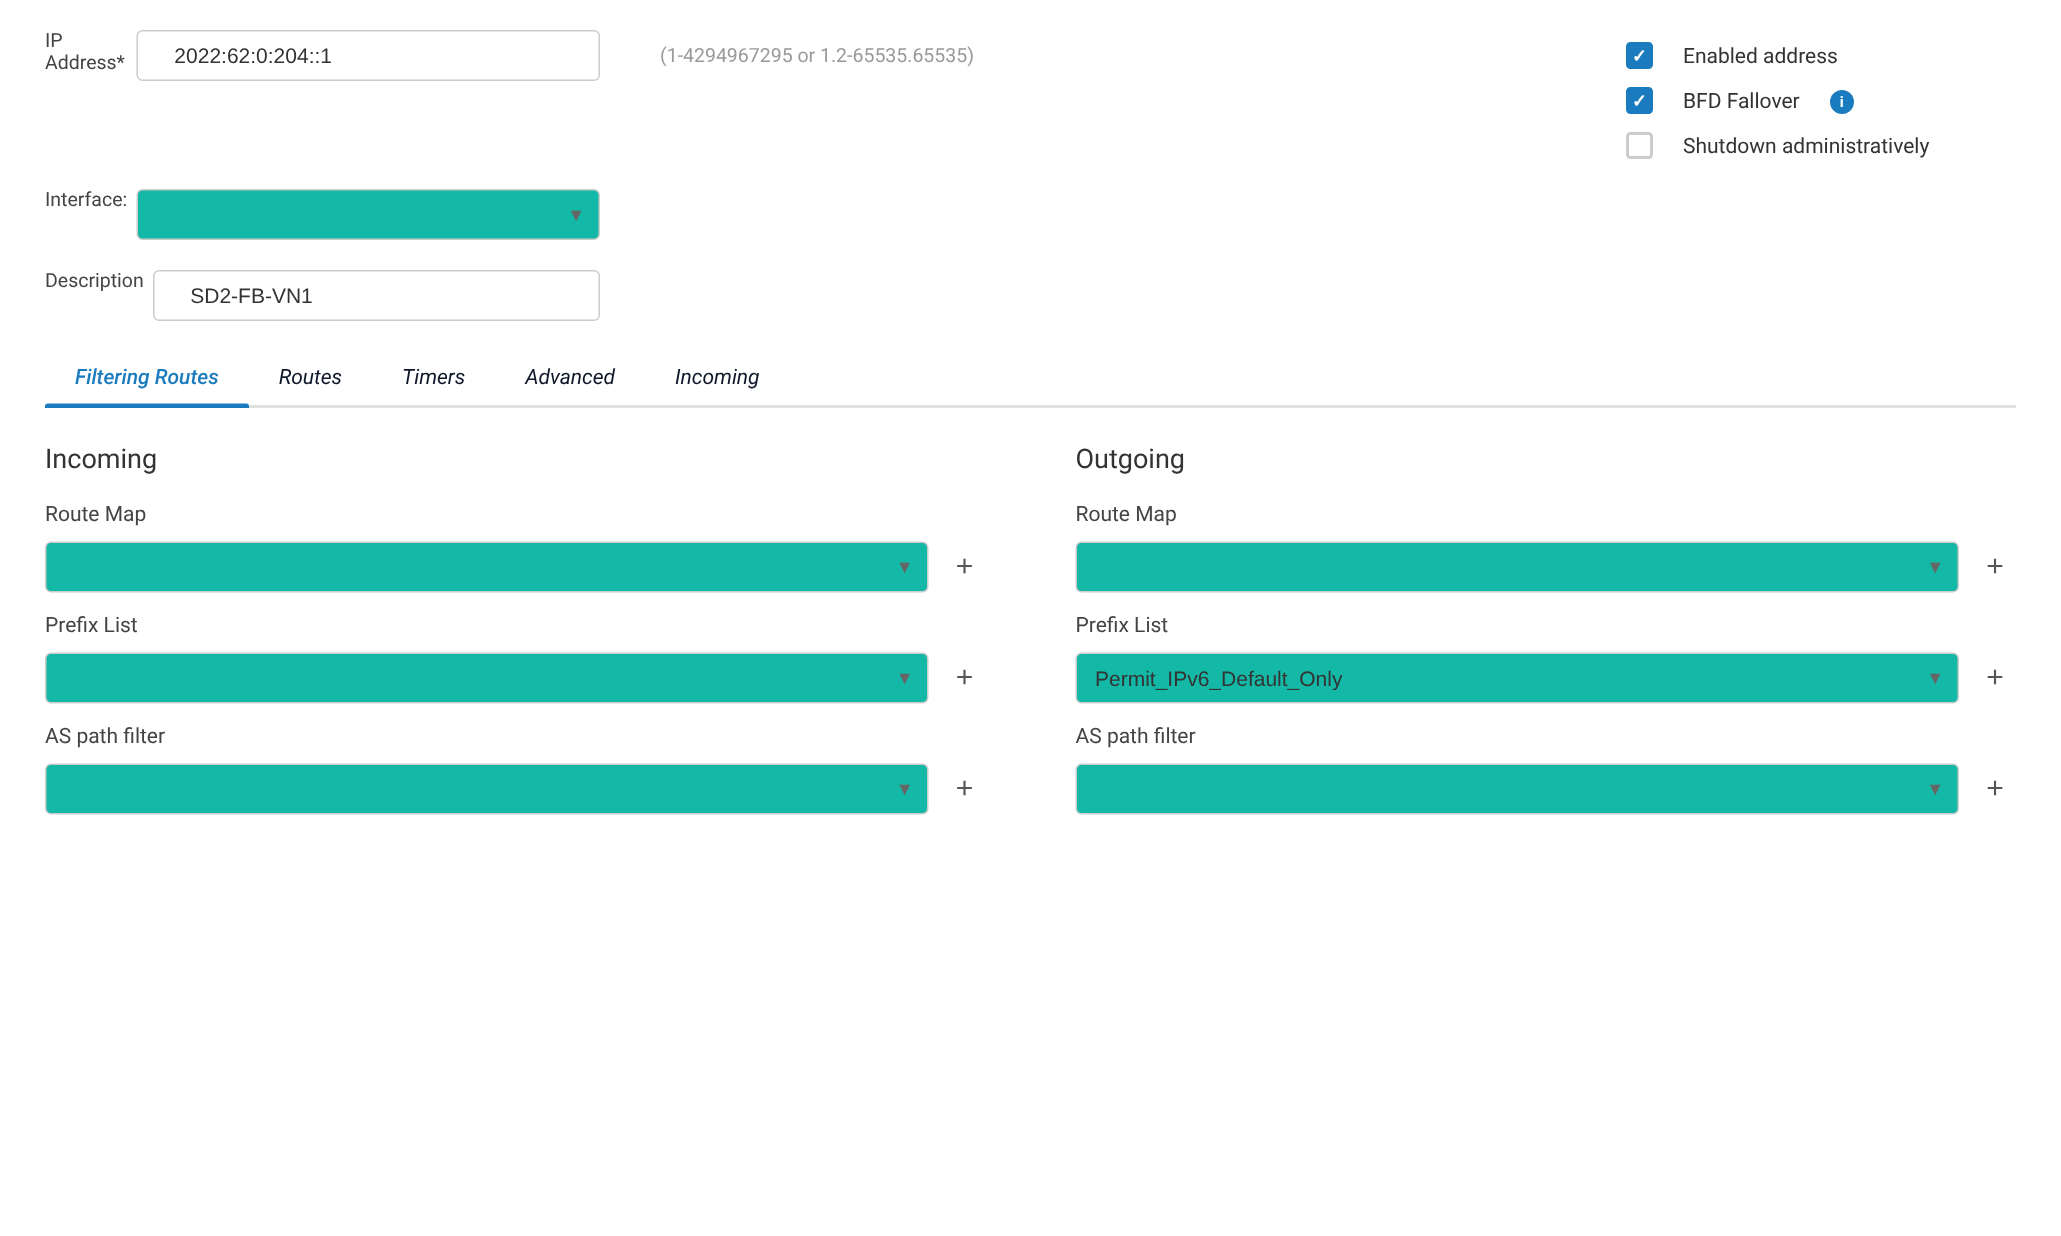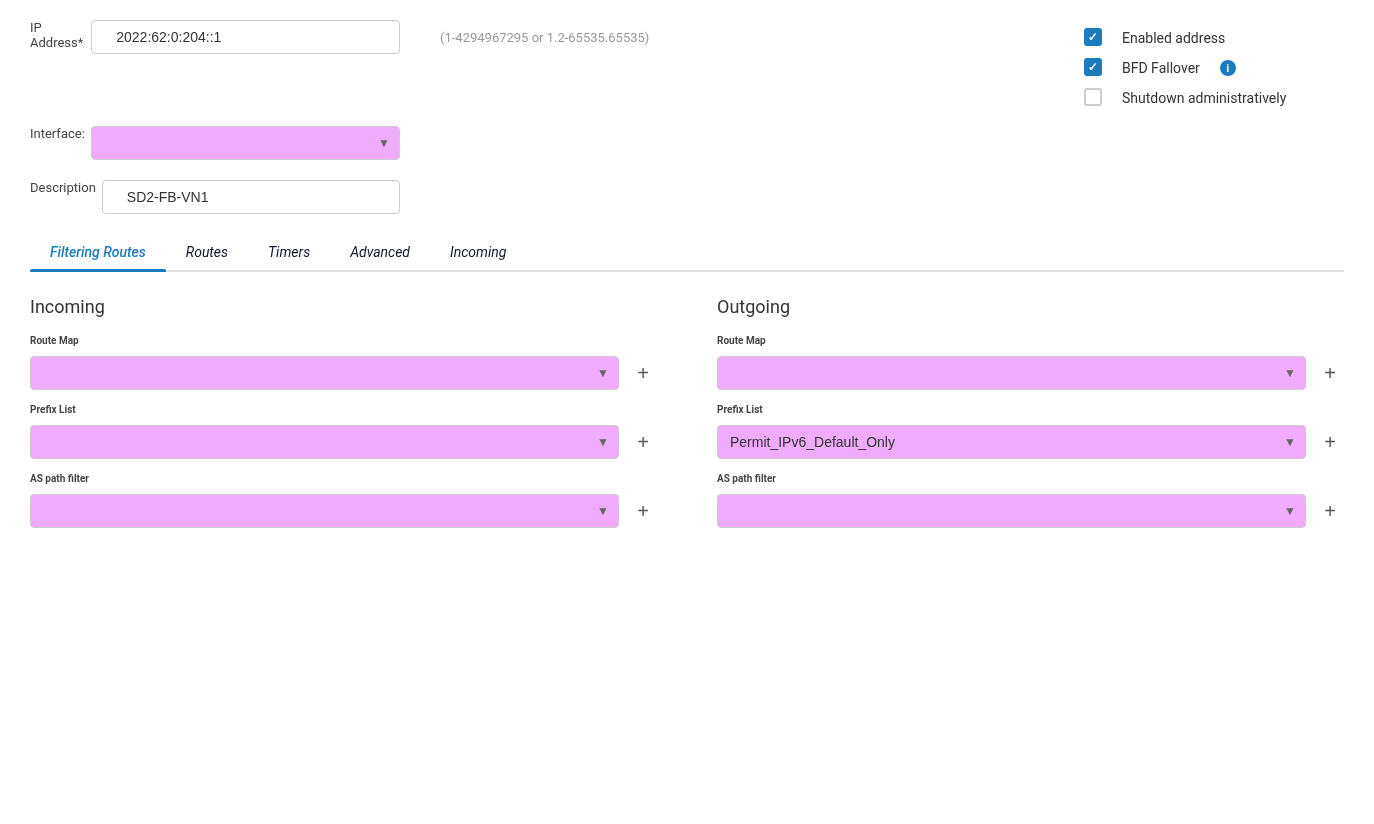--- a/index.html
+++ b/index.html
@@ -58,21 +58,21 @@
       position: relative;
       width: 100%;
     }
     .select-wrapper select {
       width: 100%;
       border: 1px solid #ccc;
       border-radius: 4px;
       padding: 8px 32px 8px 12px;
       font-size: 14px;
       color: #333;
-      background: #f0abfc;
+      background: #14b8a6;
       appearance: none;
       -webkit-appearance: none;
       cursor: pointer;
       outline: none;
     }
     .select-arrow {
       position: absolute;
       right: 10px;
       top: 50%;
       transform: translateY(-50%);
@@ -171,24 +171,23 @@
       gap: 14px;
       flex: 1;
     }
     .filter-section-title {
       font-size: 18px;
       color: #333;
       font-weight: 400;
       margin-bottom: 4px;
     }
     .filter-field-label {
-      font-size: 10px;
+      font-size: 14px;
       color: #444;
       margin-bottom: 4px;
-      font-weight: bold;
     }
     .filter-row {
       display: flex;
       align-items: center;
       gap: 10px;
     }
     .filter-row .select-wrapper {
       flex: 1;
     }
     .plus-btn {

